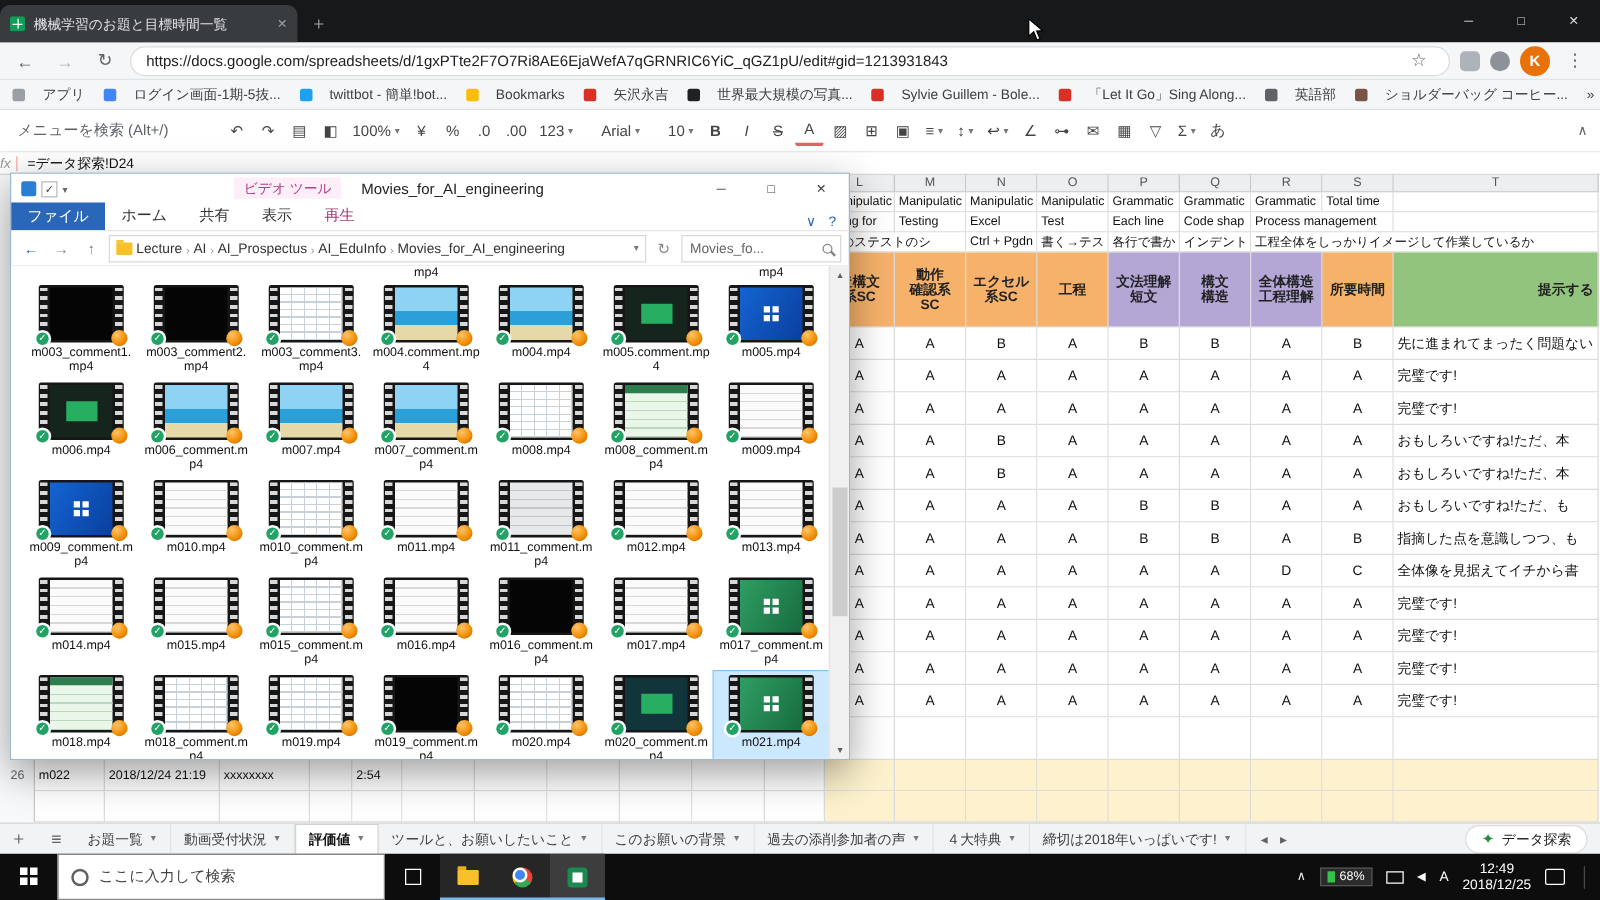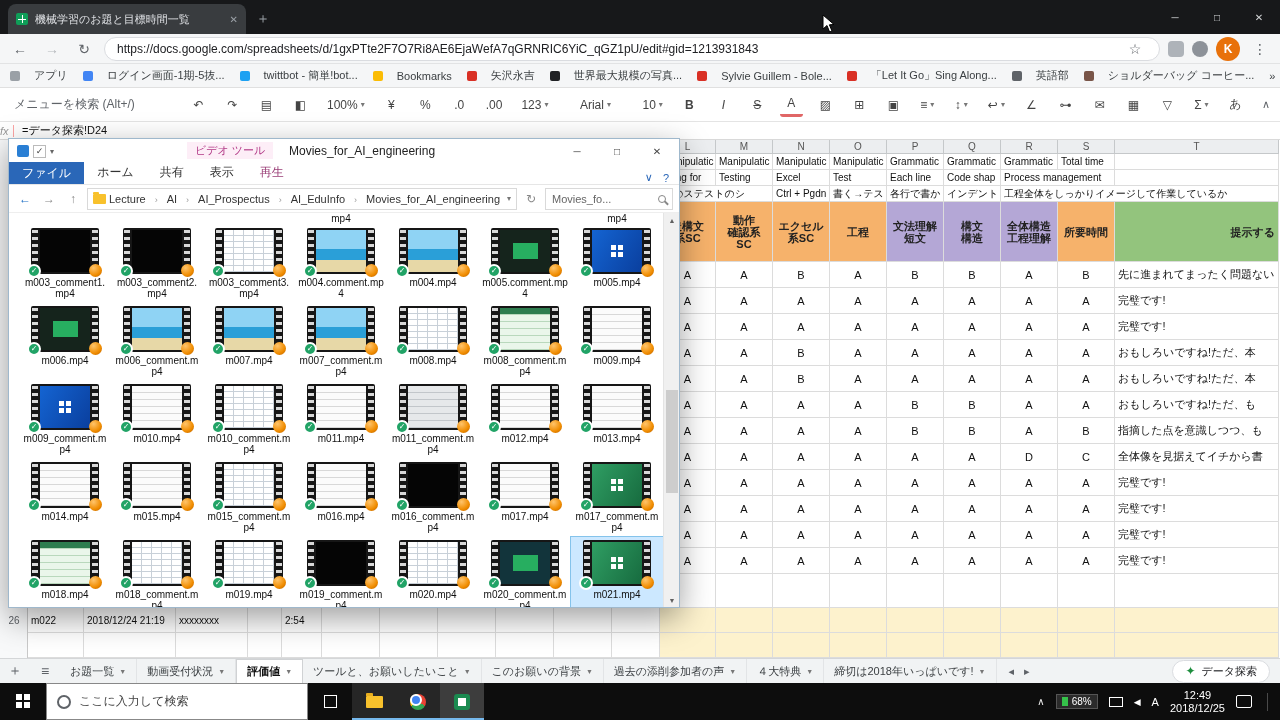--- a/index.html
+++ b/index.html
@@ -1,41 +1,41 @@
 <!DOCTYPE html>
 <html><head>
 <meta charset="utf-8">
 <style>
 *{box-sizing:border-box;margin:0;padding:0}
 html,body{width:1280px;height:720px;overflow:hidden}
 #screen{position:relative;width:1280px;height:720px;background:#fff;font-family:"Liberation Sans","DejaVu Sans",sans-serif;overflow:hidden}
 
 #titlebar{position:absolute;left:0;top:0;width:1280px;height:34px;background:#17181a;display:flex;align-items:flex-end}
-.tab{width:238px;height:30px;background:#393c3f;border-radius:8px 8px 0 0;display:flex;align-items:center;gap:7px;padding:0 8px;margin-left:8px}
+.tab{width:238px;height:30px;background:#393c3f;border-radius:8px 8px 0 0;display:flex;align-items:center;gap:7px;padding:0 8px;}
 .favicon{width:12px;height:12px;background:#0f9d58;border-radius:2px;background-image:linear-gradient(#fff,#fff),linear-gradient(#fff,#fff);background-size:8px 1px,1px 8px;background-position:2px 6px,6px 2px;background-repeat:no-repeat;flex:none}
 .tab-title{flex:1;font-size:11px;color:#dfe1e5;white-space:nowrap;overflow:hidden}
 .tab-close{color:#9aa0a6;font-size:10px}
 .newtab{color:#9aa0a6;font-size:14px;margin:0 10px 6px}
 .win-controls{margin-left:auto;display:flex;height:34px}
 .wc{width:42px;display:flex;align-items:center;justify-content:center;color:#d6d8da;font-size:10px}
 
 #navbar{position:absolute;left:0;top:34px;width:1280px;height:30px;background:#f5f6f7;border-bottom:1px solid #e2e3e4;display:flex;align-items:center;padding:0 8px;gap:8px}
 .nicon{width:24px;height:24px;display:flex;align-items:center;justify-content:center;color:#5f6368;font-size:14px}
 .nicon.dis{color:#b6b9bd}
 .urlpill{flex:1;height:24px;background:#fff;border:1px solid #dadce0;border-radius:13px;display:flex;align-items:center;padding:0 12px;gap:8px;overflow:hidden}
 .url{flex:1;font-size:12px;color:#202124;white-space:nowrap;overflow:hidden}
 .ext{width:16px;height:16px;border-radius:4px;background:#aeb3b9}
 .ext.b{border-radius:50%;background:#8d9299}
 .avatar{width:24px;height:24px;border-radius:50%;background:#e8710a;color:#fff;font-size:12px;font-weight:bold;display:flex;align-items:center;justify-content:center}
 
 #bookmarksbar{position:absolute;left:0;top:64px;width:1280px;height:24px;background:#f5f6f7;border-bottom:1px solid #e0e0e0;display:flex;align-items:center;padding:0 10px;gap:15px;overflow:hidden}
 .bm{display:flex;align-items:center;gap:14px;font-size:11px;color:#3c4043;white-space:nowrap}
 .bm-ico{width:10px;height:10px;border-radius:2px;flex:none}
 
-#sheets-toolbar{position:absolute;left:0;top:88px;width:1280px;height:34px;background:#fff;border-bottom:1px solid #e4e4e4;display:flex;align-items:center;padding:0 10px;gap:11px;color:#444}
+#sheets-toolbar{position:absolute;left:0;top:88px;width:1280px;height:34px;background:#fff;border-bottom:1px solid #e4e4e4;display:flex;align-items:center;padding:0 10px;gap:2px;color:#444}
 .tbi{min-width:23px;height:24px;padding:0 4px;display:flex;align-items:center;justify-content:center;font-size:12px;border-radius:3px;white-space:nowrap}
 .tbi.dd::after{content:"▾";font-size:8px;color:#777;margin-left:3px}
 .tbi.menu-search{color:#5f6368;width:158px;justify-content:flex-start;font-size:12px;margin-right:8px}
 .tbi.wide{min-width:64px}
 .tb-collapse{margin-left:auto;color:#5f6368;font-size:11px}
 
 #formula-bar{position:absolute;left:0;top:122px;width:1280px;height:18px;background:#fff;border-bottom:1px solid #d9d9d9;display:flex;align-items:center;font-size:12px}
 .fx{width:14px;text-align:left;font-style:italic;color:#999;border-right:1px solid #fca5a5;font-size:11px}
 .formula{padding-left:8px;color:#111;font-size:11px}
 
@@ -553,21 +553,21 @@
       <span>∨</span>
       <span>?</span>
     </div>
   </div>
   <div class="ex-addr">
     <span class="nav-b">←</span>
     <span class="nav-b g">→</span>
     <span class="nav-b g">↑</span>
     <div class="crumb">
       <span class="cr-folder"></span>
-      <span id="crumbs" style="display:flex;align-items:flex-end;gap:9px">
+      <span id="crumbs" style="display:flex;align-items:flex-end;gap:3px">
             <span>Lecture</span>
             <span class="cr-sep">›</span>
             <span>AI</span>
             <span class="cr-sep">›</span>
             <span>AI_Prospectus</span>
             <span class="cr-sep">›</span>
             <span>AI_EduInfo</span>
             <span class="cr-sep">›</span>
             <span>Movies_for_AI_engineering</span>
           </span>

